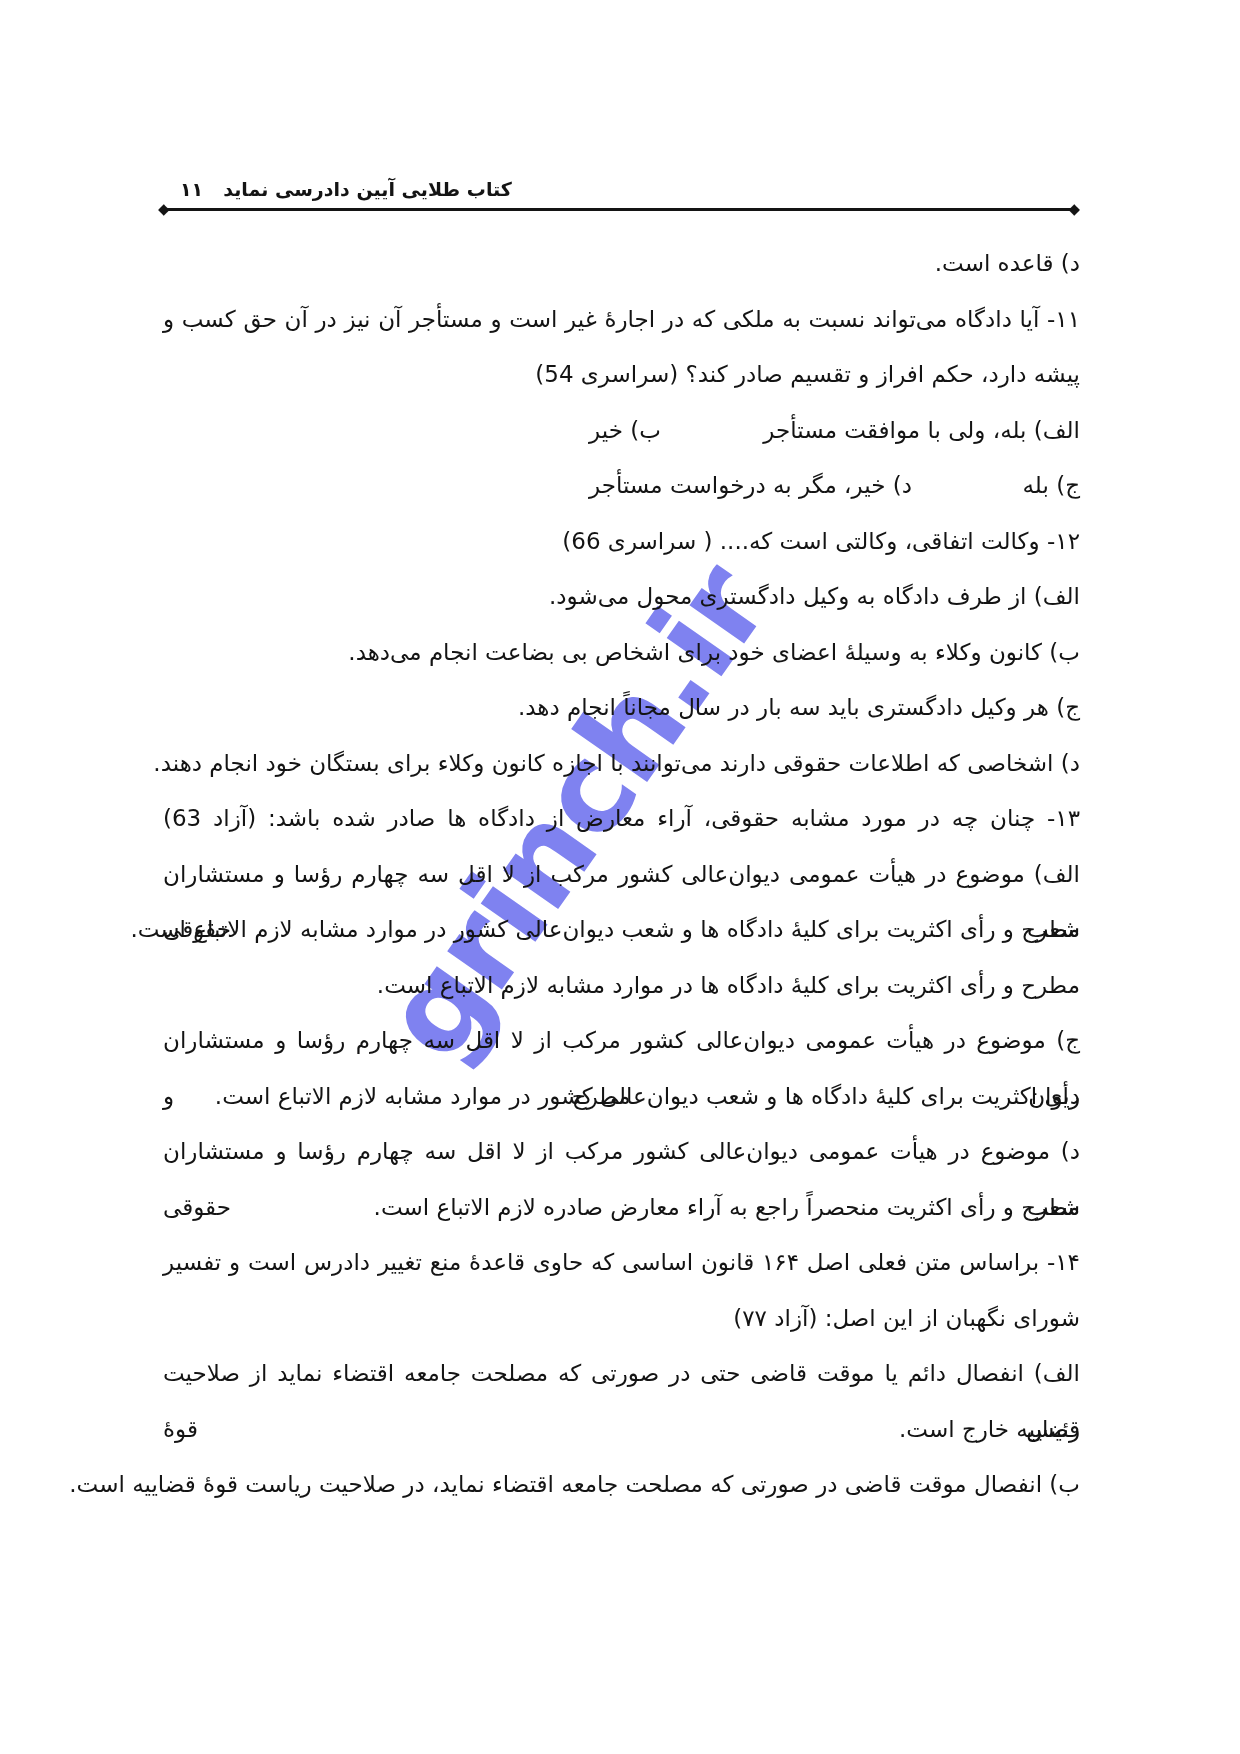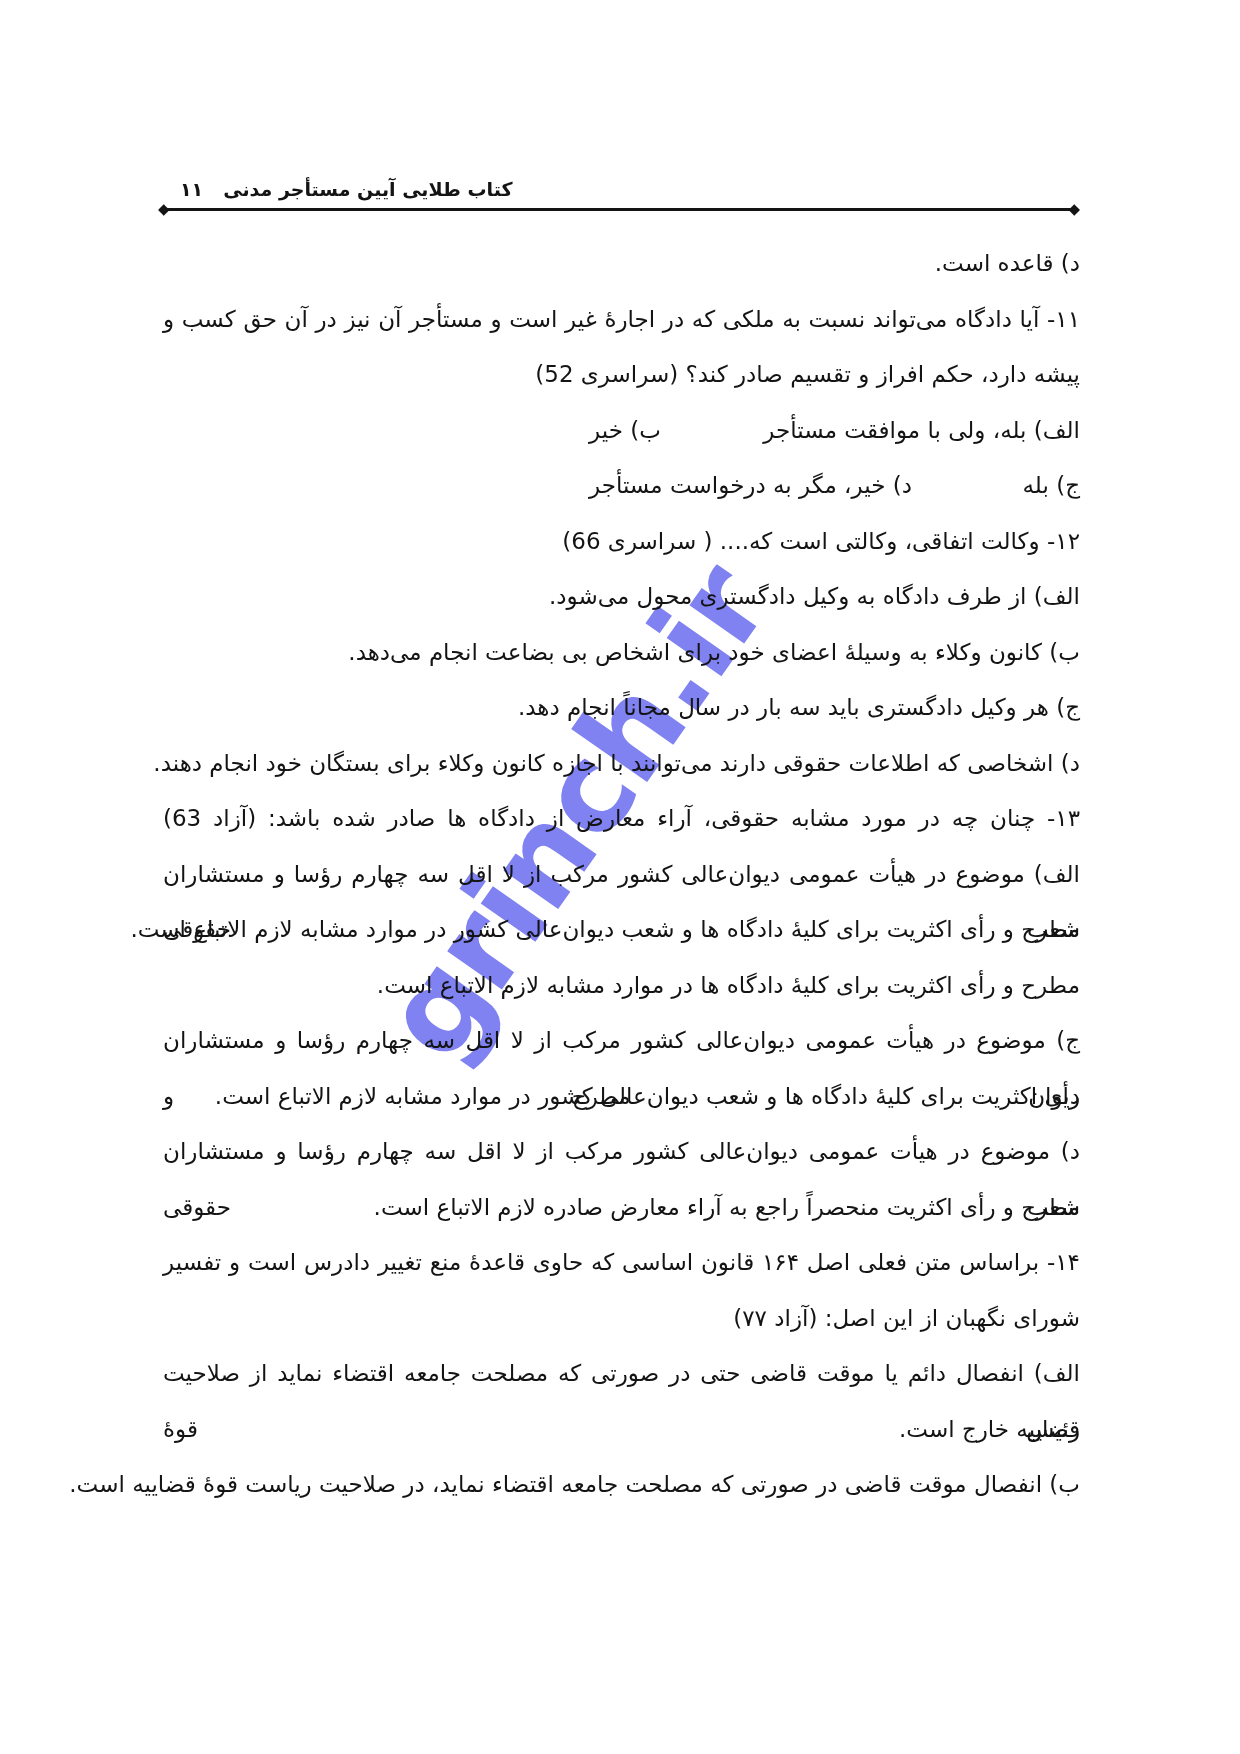--- a/index.html
+++ b/index.html
@@ -37,34 +37,34 @@
   .line .col2 { position:absolute; left:426px; top:0; white-space:nowrap; }
 </style>
 </head>
 <body>
 
 <div class="page">
 
   <div class="watermark" style="color: rgb(127, 130, 240);">grinch.ir</div>
 
   <div class="header-title">
-    <span>کتاب طلایی آیین مستأجر مدنی</span>
+    <span>کتاب طلایی آیین دادرسی نماید</span>
     <span>۱۱</span>
   </div>
 
   <div class="header-rule">
     <span class="diamond">◆</span>
     <span class="bar"></span>
     <span class="diamond">◆</span>
   </div>
 
   <div class="content">
     <div class="line">د) قاعده است.</div>
     <div class="line bold just">۱۱- آیا دادگاه می‌تواند نسبت به ملکی که در اجارهٔ غیر است و مستأجر آن نیز در آن حق کسب و</div>
-    <div class="line bold">پیشه دارد، حکم افراز و تقسیم صادر کند؟ (سراسری 52)</div>
+    <div class="line bold">پیشه دارد، حکم افراز و تقسیم صادر کند؟ (سراسری 54)</div>
     <div class="line"><span>الف) بله، ولی با موافقت مستأجر</span><span class="col2">ب) خیر</span></div>
     <div class="line"><span>ج) بله</span><span class="col2">د) خیر، مگر به درخواست مستأجر</span></div>
     <div class="line bold">۱۲- وکالت اتفاقی، وکالتی است که.... ( سراسری 66)</div>
     <div class="line">الف) از طرف دادگاه به وکیل دادگستری محول می‌شود.</div>
     <div class="line">ب) کانون وکلاء به وسیلهٔ اعضای خود برای اشخاص بی بضاعت انجام می‌دهد.</div>
     <div class="line">ج) هر وکیل دادگستری باید سه بار در سال مجاناً انجام دهد.</div>
     <div class="line">د) اشخاصی که اطلاعات حقوقی دارند می‌توانند با اجازه کانون وکلاء برای بستگان خود انجام دهند.</div>
     <div class="line bold just">۱۳- چنان چه در مورد مشابه حقوقی، آراء معارض از دادگاه ها صادر شده باشد: (آزاد 63)</div>
     <div class="line just">الف) موضوع در هیأت عمومی دیوان‌عالی کشور مرکب از لا اقل سه چهارم رؤسا و مستشاران شعب حقوقی</div>
     <div class="line">مطرح و رأی اکثریت برای کلیهٔ دادگاه ها و شعب دیوان‌عالی کشور در موارد مشابه لازم الاتباع است.</div>

